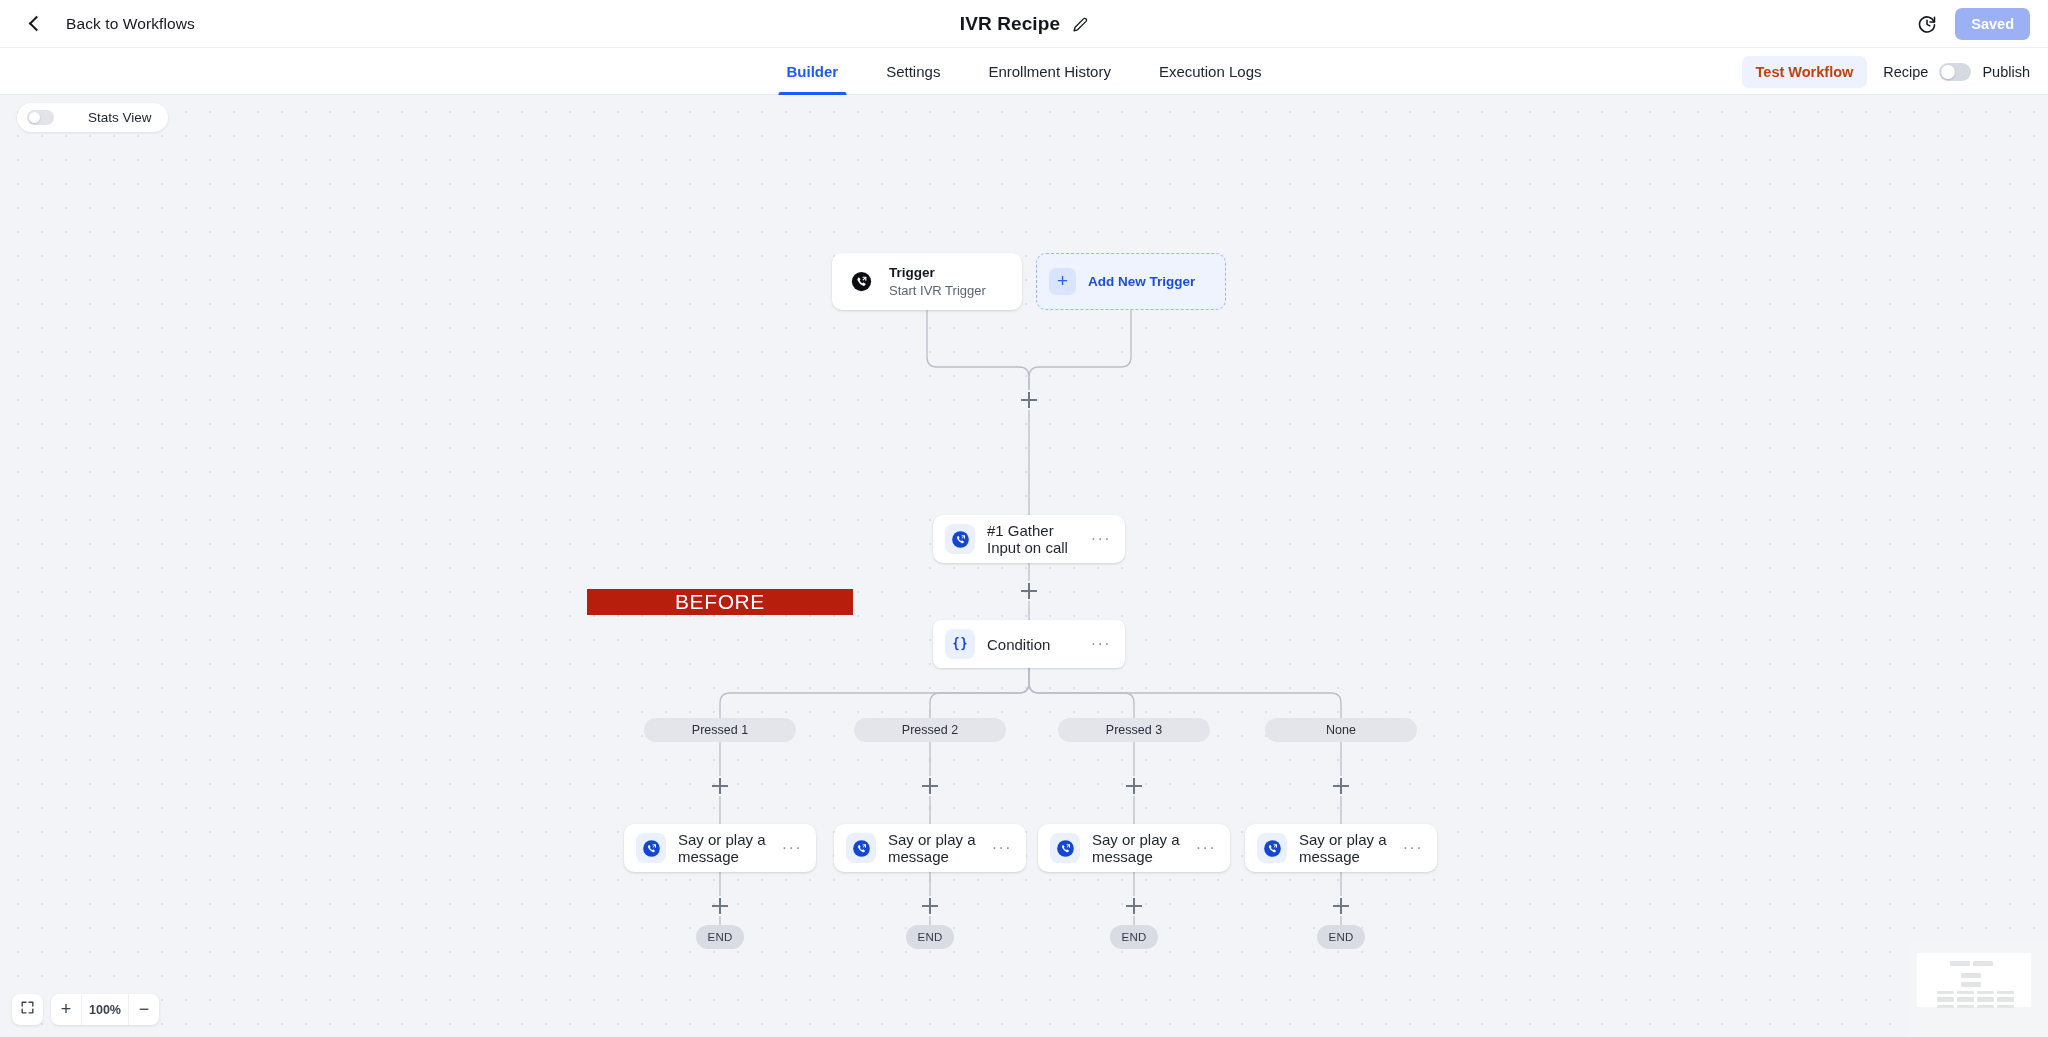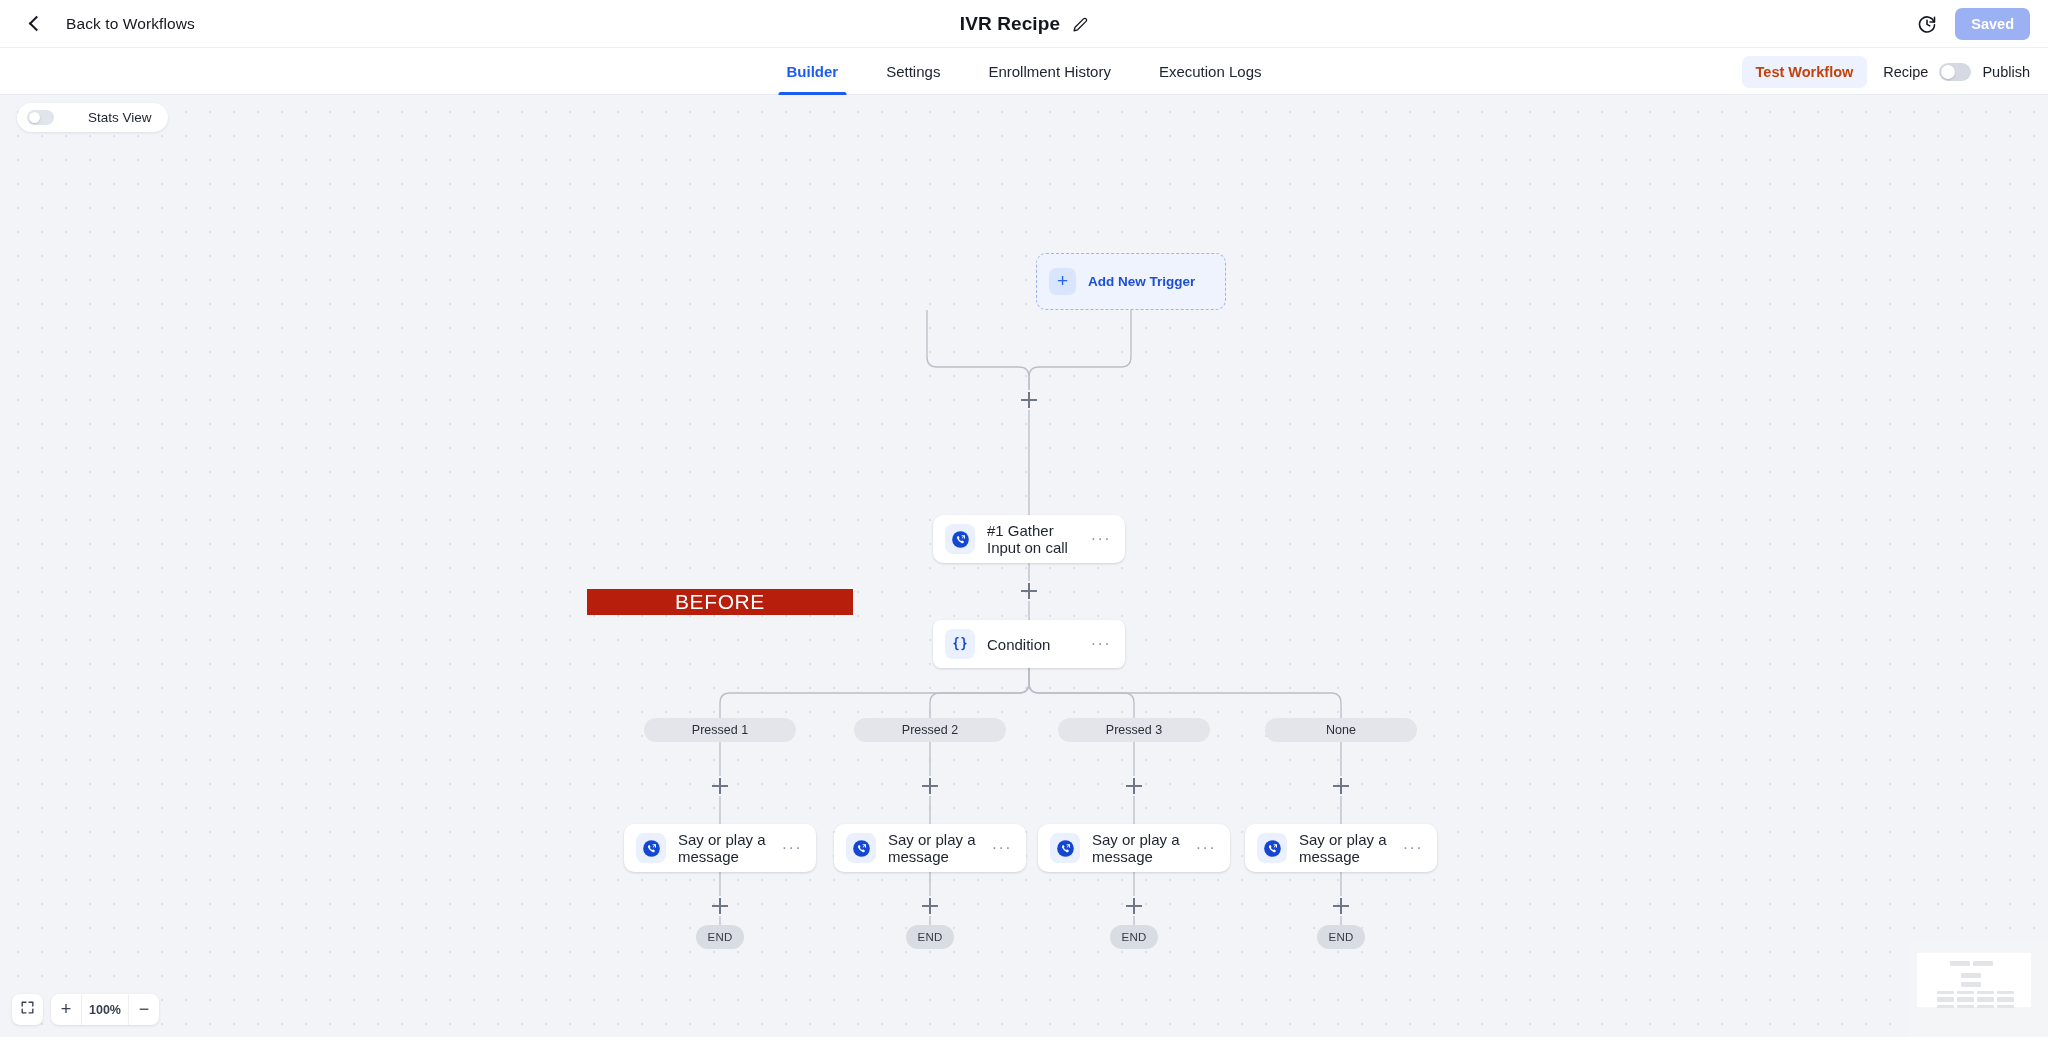--- a/index.html
+++ b/index.html
@@ -328,20 +328,34 @@
       <path d="M1134 777 L1134 801"></path>
       <path d="M1341 777 L1341 801"></path>
 
       <path d="M720 821 L720 830"></path>
       <path d="M930 821 L930 830"></path>
       <path d="M1134 821 L1134 830"></path>
       <path d="M1341 821 L1341 830"></path>
     </g>
   </svg>
 
+  <div class="node" id="trigger-node">
+    <span class="node-icon-box">
+      <svg width="21" height="21" viewBox="0 0 24 24">
+        <circle cx="12" cy="12" r="11" fill="#0b0d12"></circle>
+        <path d="M8.2 7.6c.4-.4 1-.4 1.3.05l1.1 1.5c.27.36.22.86-.11 1.16l-.6.55a7.4 7.4 0 0 0 3.3 3.3l.55-.6c.3-.33.8-.38 1.16-.11l1.5 1.1c.45.33.45.93.05 1.3l-.75.7c-.5.46-1.23.6-1.85.32a13.3 13.3 0 0 1-6.4-6.4c-.28-.62-.14-1.35.32-1.85z" fill="#ffffff"></path>
+        <path d="M13.6 7.2h3.3v3.3" fill="none" stroke="#ffffff" stroke-width="1.3" stroke-linecap="round" stroke-linejoin="round"></path>
+        <path d="M16.9 7.2 13.9 10.2" stroke="#ffffff" stroke-width="1.3" stroke-linecap="round"></path>
+      </svg>
+    </span>
+    <span>
+      <div class="trig-title">Trigger</div>
+      <div class="trig-sub">Start IVR Trigger</div>
+    </span>
+  </div>
 
   <div id="add-trigger">
     <span class="plus-box">
         <span>+</span>
       </span>
     <span class="add-trig-label">Add New Trigger</span>
   </div>
 
   <div class="plus-btn" style="left:1021px; top:297px;"></div>
 

